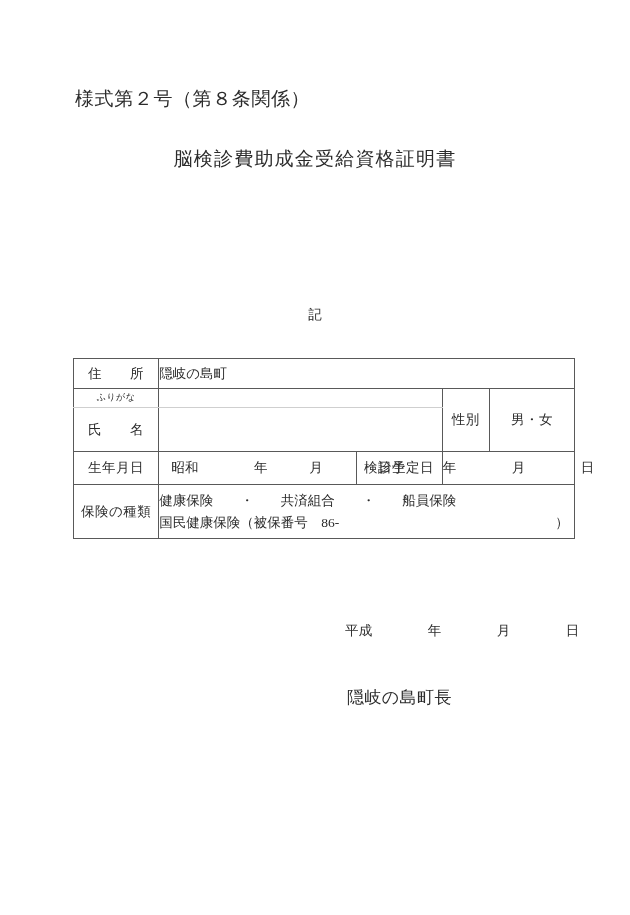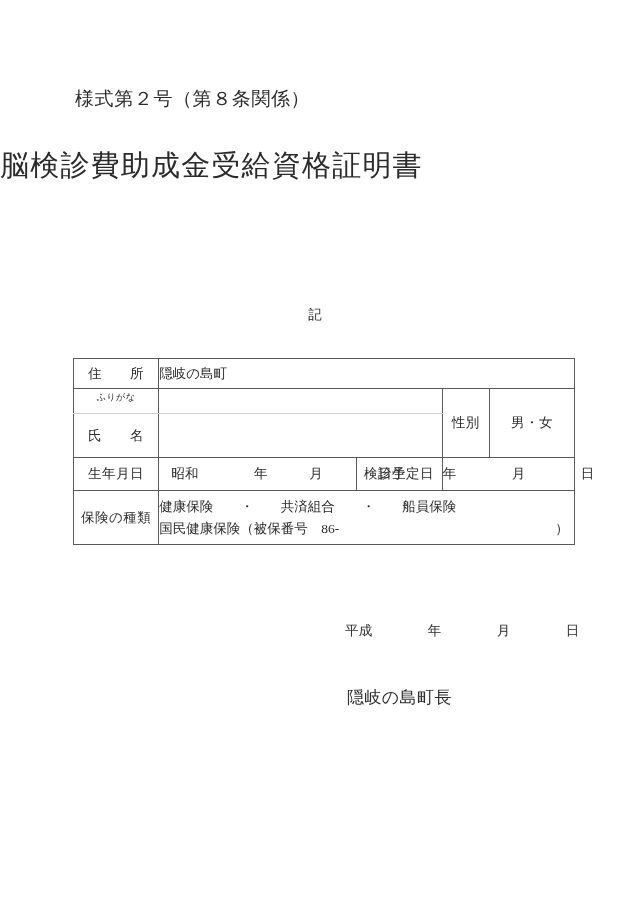--- a/index.html
+++ b/index.html
@@ -35,21 +35,22 @@
     letter-spacing: 0.6px;
     white-space: nowrap;
   }
 
   
   .doc-title {
     position: absolute;
     left: 0;
     top: 146px;
     width: 630px;
-    font-size: 29px;
+    text-align: center;
+    font-size: 19px;
     letter-spacing: 1.2px;
     white-space: nowrap;
   }
 
   
   .body-text {
     position: absolute;
     left: 75px;
     top: 228px;
     width: 500px;
@@ -109,21 +110,21 @@
   .row-birth td { height: 32px; }
   .row-ins td { height: 53px; }
 
   
   td.furi-label {
     border-bottom: 1px solid #cfcfcf;
     font-size: 9px;
     letter-spacing: 0.4px;
     text-align: center;
     vertical-align: middle;
-    padding-bottom: 7px;
+    padding-bottom: 1px;
   }
   td.furi-blank {
     border-bottom: 1px solid #cfcfcf;
   }
 
   .dateline {
     display: block;
     padding-left: 12px;
     white-space: pre;
     letter-spacing: 0.3px;

